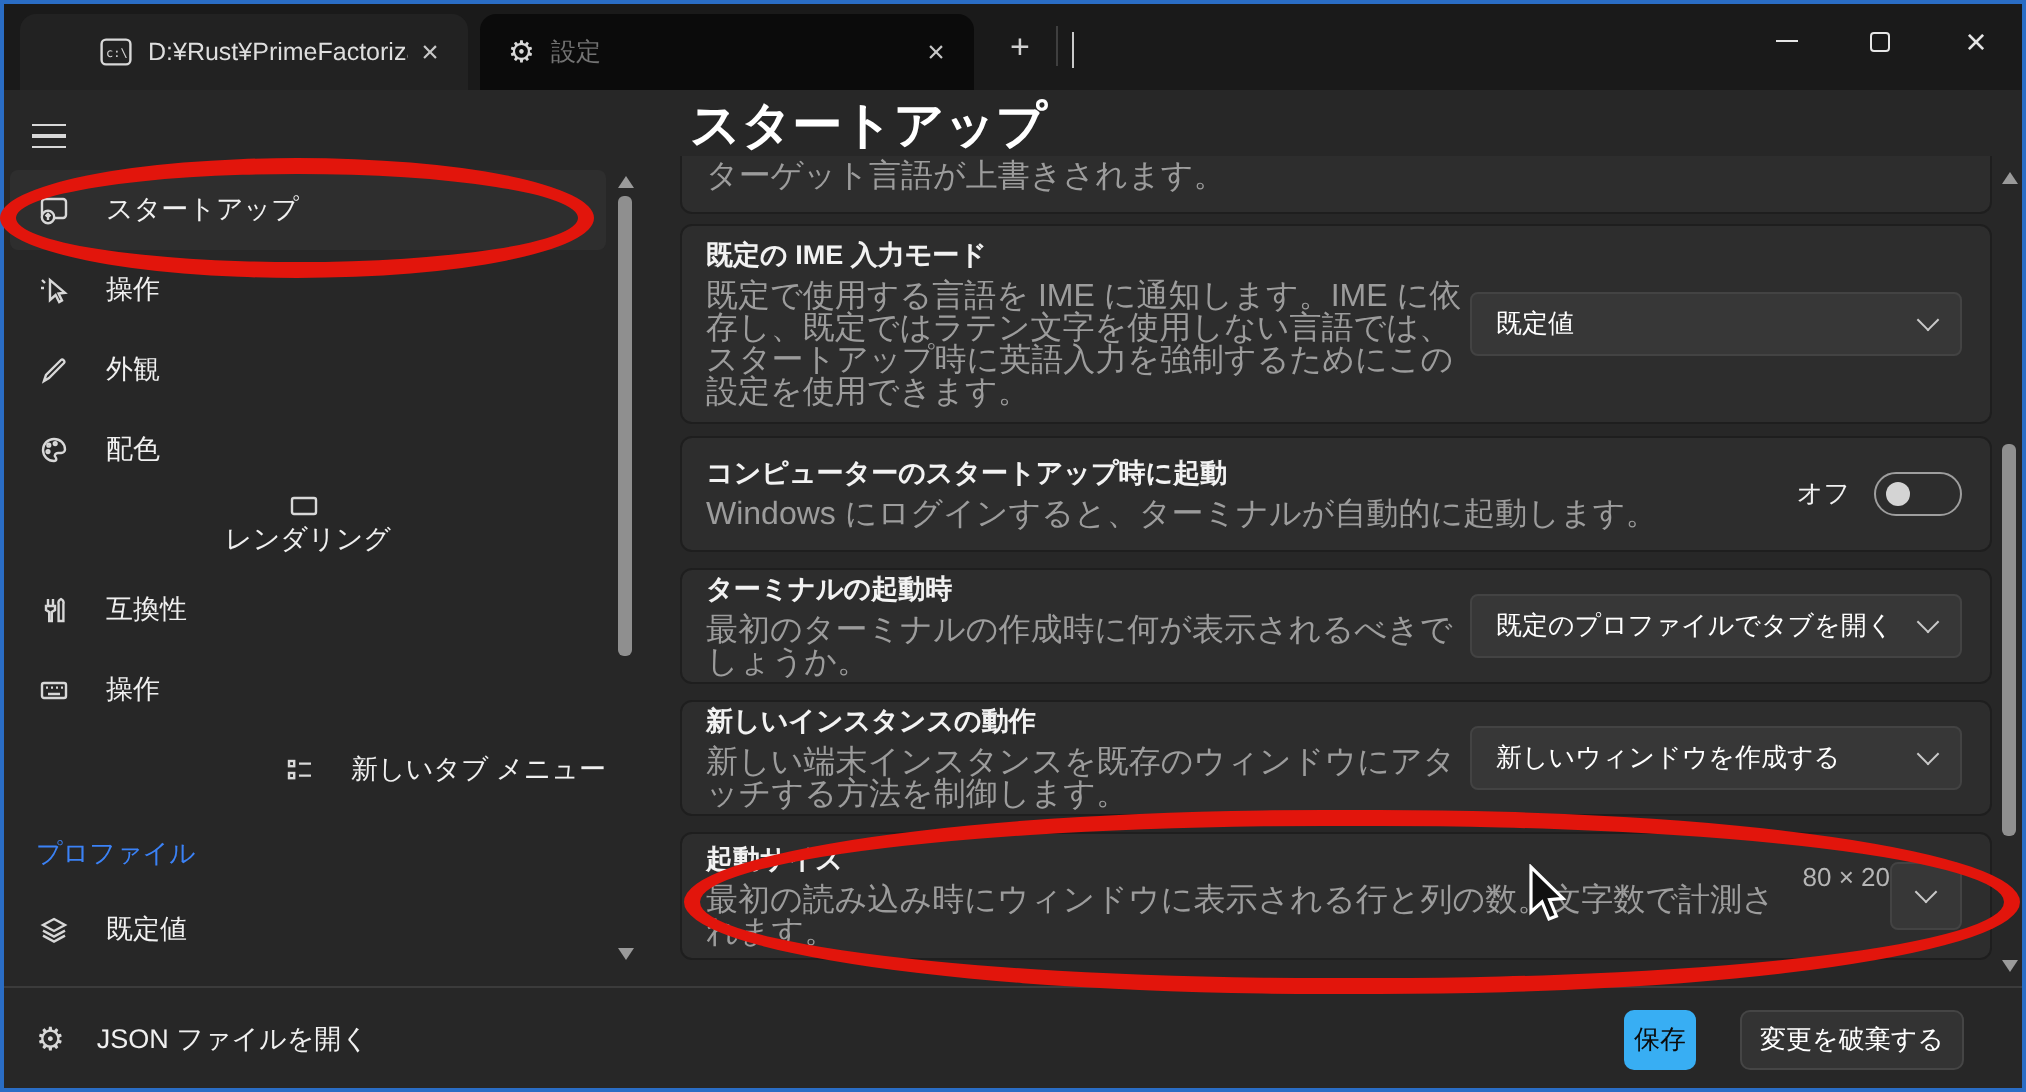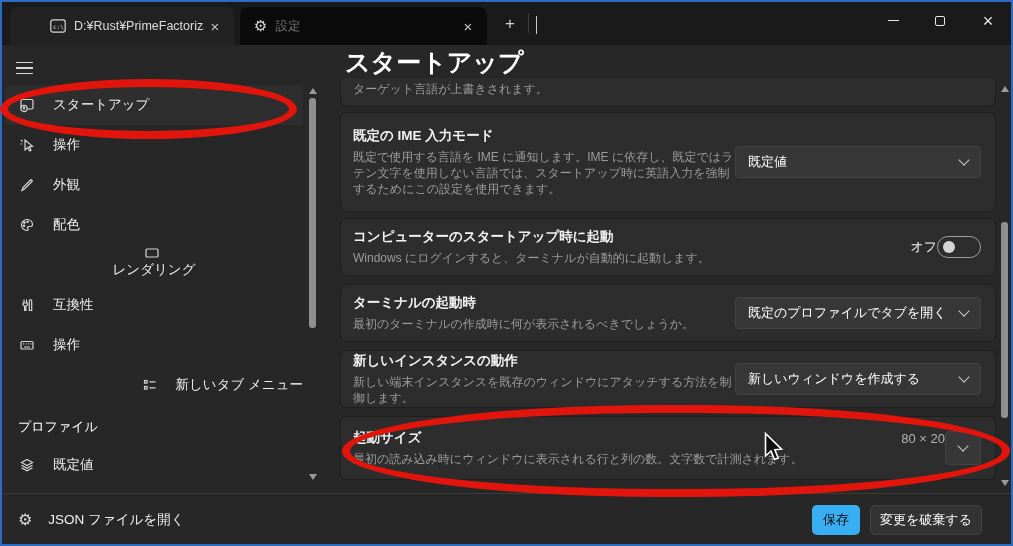--- a/index.html
+++ b/index.html
@@ -35,59 +35,59 @@
 
   
   .sidebar { position:absolute; left:0; top:45px; width:330px; height:448px; background:#272727; }
   .hamburger { position:absolute; left:10px; top:8px; width:32px; height:30px; display:flex; flex-direction:column;
                justify-content:center; gap:4px; padding-left:6px; }
   .hamburger i { display:block; width:17px; height:1.6px; background:#d8d8d8; }
   .nav-item { position:absolute; left:5px; width:298px; height:40px; border-radius:4px; display:flex; align-items:center; }
   .nav-item.selected { background:#2e2e2e; }
   .nav-icon { width:16px; height:16px; margin-left:14px; margin-right:18px; flex:none; display:flex; align-items:center; justify-content:center; }
   .nav-label { font-size:13.5px; color:#f0f0f0; white-space:nowrap; }
-  .nav-section { position:absolute; left:18px; font-size:13px; color:#ffffff; }
+  .nav-section { position:absolute; left:18px; font-size:13px; color:#3b82f6; }
   svg.ic { stroke:#d8d8d8; fill:none; stroke-width:1.2; }
 
   
   .sb-scroll-up, .sb-scroll-down { position:absolute; left:309px; width:0; height:0; }
   .tri-up { border-left:4px solid transparent; border-right:4px solid transparent; border-bottom:6px solid #9a9a9a; }
   .tri-down { border-left:4px solid transparent; border-right:4px solid transparent; border-top:6px solid #9a9a9a; }
   .sb-thumb { position:absolute; left:309px; width:7px; border-radius:3px; background:#8f8f8f; }
 
   
   .page-title { position:absolute; left:345px; top:46px; font-size:25px; font-weight:700; color:#ffffff; }
   .card { position:absolute; left:340px; width:656px; background:#2d2d2d; border:1px solid #1e1e1e; border-radius:6px;
           display:flex; align-items:center; padding:0 14px 0 12px; }
   .card-text { flex:1; display:flex; flex-direction:column; gap:4px; padding:9px 0; }
   .card-title { font-size:13.5px; font-weight:700; color:#f2f2f2; }
-  .card-desc { font-size:12px; color:#9c9c9c; line-height:16px; }
+  .card-desc { font-size:16px; color:#9c9c9c; line-height:16px; }
   .w395 { max-width:398px; }
   .dropdown { width:246px; height:32px; background:#373737; border:1px solid #434343; border-radius:4px; flex:none;
               display:flex; align-items:center; padding:0 12px; }
   .dropdown .dd-value { flex:1; font-size:13px; color:#ffffff; white-space:nowrap; }
-  .toggle-wrap { display:flex; align-items:center; gap:0; flex:none;text-align:center; }
+  .toggle-wrap { display:flex; align-items:center; gap:12px; flex:none;text-align:center; }
   .toggle-label { font-size:13px; color:#f0f0f0; }
   .toggle { width:44px; height:22px; border:1px solid #9e9e9e; border-radius:12px; position:relative; }
   .toggle .knob { position:absolute; left:5px; top:4px; width:12px; height:12px; border-radius:50%; background:#d4d4d4; }
   .expander-wrap { display:flex; align-items:flex-start; flex:none; }
   .expander-value { font-size:13px; color:#b5b5b5; }
   .expander-btn { width:36px; height:34px; background:#373737; border:1px solid #434343; border-radius:4px;
                   display:flex; align-items:center; justify-content:center; }
 
   
   .ct-thumb { position:absolute; left:1001px; width:7px; border-radius:3px; background:#8f8f8f; }
 
   
   .bottombar { position:absolute; left:0; top:493px; width:1013px; height:53px; background:#272727; border-top:1px solid #3b3b3b; }
   .json-row { position:absolute; left:18px; top:0; height:52px; display:flex; align-items:center; gap:16px; }
   .json-label { font-size:13.5px; color:#f0f0f0; }
   .btn { position:absolute; top:11px; height:30px; border-radius:5px; display:flex; align-items:center; justify-content:center;
          font-size:13px; }
-  .btn-save { left:812px; width:48px; background:#38aef3; color:#0b0b0b; }
+  .btn-save { left:812px; width:36px; background:#38aef3; color:#0b0b0b; }
   .btn-discard { left:870px; width:112px; background:#333333; border:1px solid #454545; color:#ffffff; }
 
   
   .annot { position:absolute; border:8px solid #e2150c; border-radius:50%; z-index:70; pointer-events:none; }
   .annot-1 { left:0px; top:79px; width:297px; height:60px; }
   .annot-2 { left:342px; top:405px; width:668px; height:92px; border-radius:48% 48% 48% 48% / 50% 50% 50% 50%; }
   .cursor { position:absolute; left:764px; top:432px; z-index:80; pointer-events:none; }
 </style>
 </head>
 <body>

